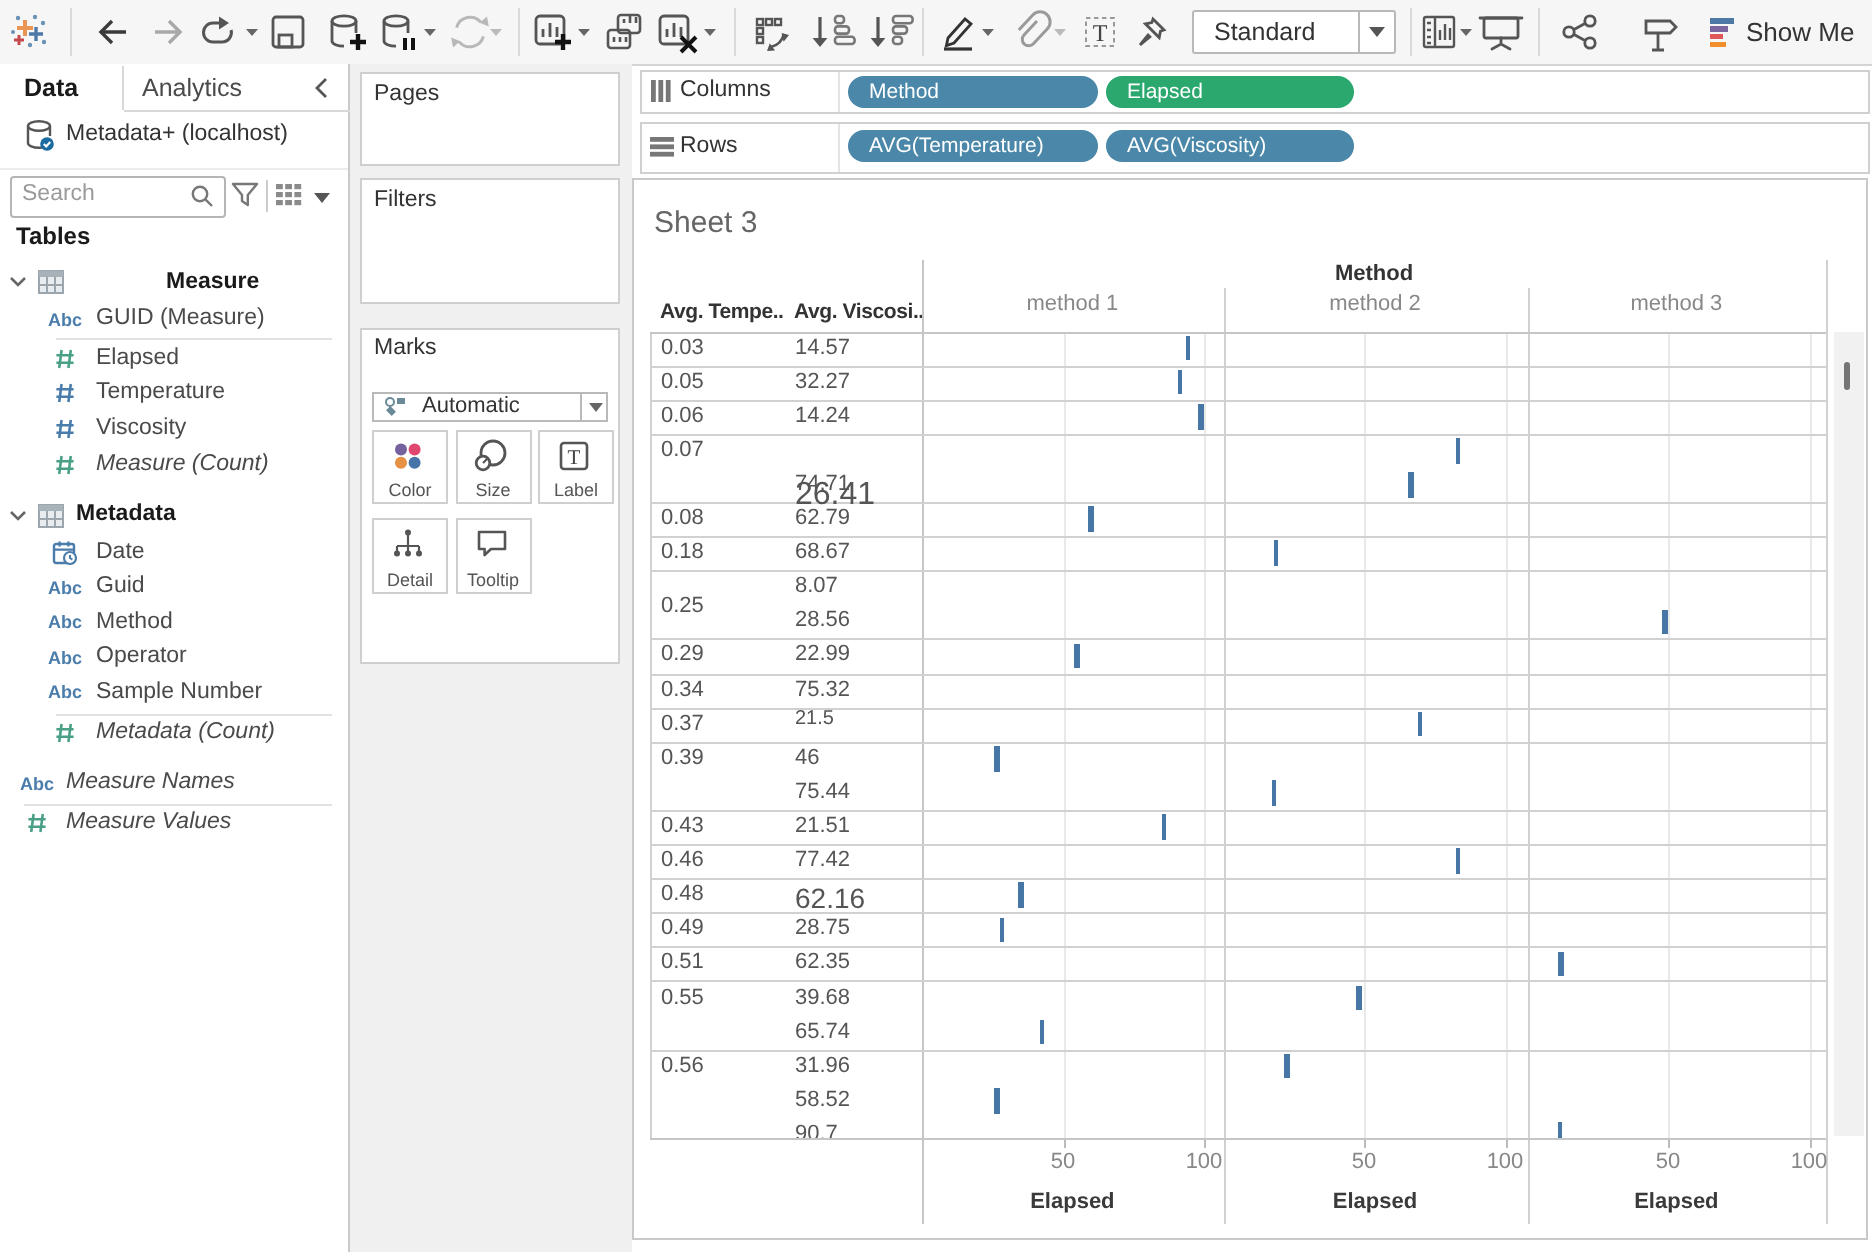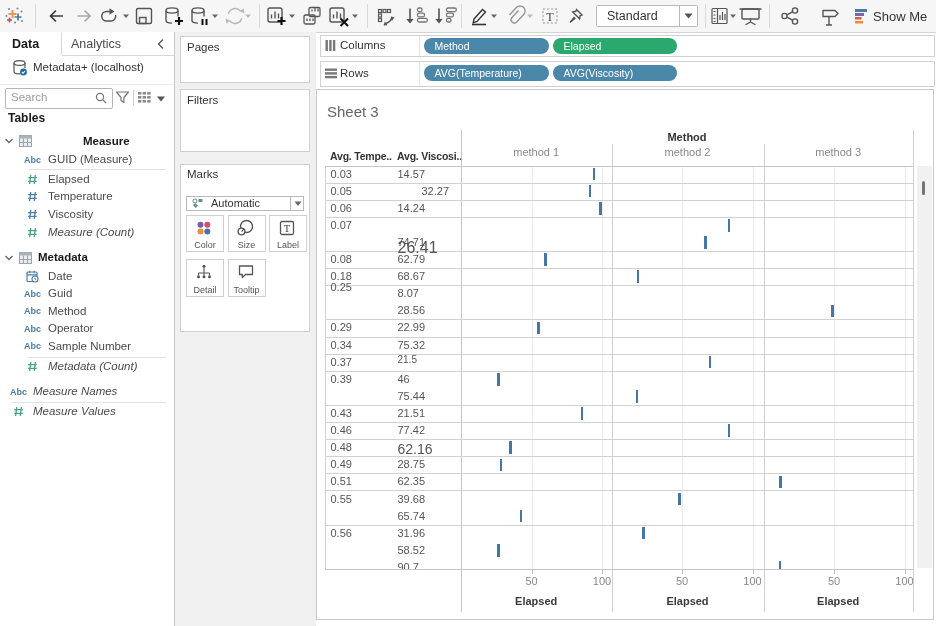--- a/index.html
+++ b/index.html
@@ -405,37 +405,37 @@
 <div class="ln" style="left:324.5px;top:439.1px;width:588.5px;height:1px;background:#d1d1d1;"></div>
 <div class="ln" style="left:324.5px;top:456.2px;width:588.5px;height:1px;background:#d1d1d1;"></div>
 <div class="ln" style="left:324.5px;top:473.3px;width:588.5px;height:1px;background:#d1d1d1;"></div>
 <div class="ln" style="left:324.5px;top:490.4px;width:588.5px;height:1px;background:#d1d1d1;"></div>
 <div class="ln" style="left:324.5px;top:524.6px;width:588.5px;height:1px;background:#d1d1d1;"></div>
 <div class="ab" style="left:316px;top:165px;width:549px;height:403.5px;overflow:hidden;">
 <div class="txt" style="left:14.5px;top:2.6px;font-size:11px;color:#555;">0.03</div>
 <div class="txt" style="left:81.5px;top:2.6px;font-size:11px;color:#555;">14.57</div>
 <div class="ab" style="left:276.5px;top:2.8px;width:2.5px;height:12.5px;background:#4576a6;"></div>
 <div class="txt" style="left:14.5px;top:19.7px;font-size:11px;color:#555;text-align:right;">0.05</div>
-<div class="txt" style="left:81.5px;top:19.7px;font-size:11px;color:#555;margin-left:24px;">32.27</div>
+<div class="txt" style="left:81.5px;top:19.7px;font-size:11px;color:#555;">32.27</div>
 <div class="ab" style="left:272.8px;top:19.9px;width:2.5px;height:12.5px;background:#4576a6;"></div>
 <div class="txt" style="left:14.5px;top:36.8px;font-size:11px;color:#555;">0.06</div>
 <div class="txt" style="left:81.5px;top:36.8px;font-size:11px;color:#555;">14.24</div>
 <div class="ab" style="left:283.4px;top:37.0px;width:2.5px;height:12.5px;background:#4576a6;"></div>
 <div class="txt" style="left:14.5px;top:53.9px;font-size:11px;color:#555;">0.07</div>
 <div class="txt" style="left:81.5px;top:53.9px;font-size:16px;color:#555;margin-top:20px;">26.41</div>
 <div class="ab" style="left:411.5px;top:54.1px;width:2.5px;height:12.5px;background:#4576a6;"></div>
 <div class="txt" style="left:81.5px;top:71.0px;font-size:11px;color:#555;">74.71</div>
 <div class="ab" style="left:388.2px;top:71.2px;width:2.5px;height:12.5px;background:#4576a6;"></div>
 <div class="txt" style="left:14.5px;top:88.1px;font-size:11px;color:#555;">0.08</div>
 <div class="txt" style="left:81.5px;top:88.1px;font-size:11px;color:#555;">62.79</div>
 <div class="ab" style="left:228.2px;top:88.3px;width:2.5px;height:12.5px;background:#4576a6;"></div>
 <div class="txt" style="left:14.5px;top:105.2px;font-size:11px;color:#555;">0.18</div>
 <div class="txt" style="left:81.5px;top:105.2px;font-size:11px;color:#555;">68.67</div>
 <div class="ab" style="left:320.5px;top:105.4px;width:2.5px;height:12.5px;background:#4576a6;"></div>
-<div class="txt" style="left:14.5px;top:116px;font-size:11px;color:#555;">0.25</div>
+<div class="txt" style="left:14.5px;top:132px;font-size:11px;color:#555;">0.25</div>
 <div class="txt" style="left:81.5px;top:122.3px;font-size:11px;color:#555;">8.07</div>
 <div class="ab" style="left:555.2px;top:122.5px;width:2.5px;height:12.5px;background:#4576a6;"></div>
 <div class="txt" style="left:81.5px;top:139.4px;font-size:11px;color:#555;">28.56</div>
 <div class="ab" style="left:515.2px;top:139.6px;width:2.5px;height:12.5px;background:#4576a6;"></div>
 <div class="txt" style="left:14.5px;top:156.4px;font-size:11px;color:#555;">0.29</div>
 <div class="txt" style="left:81.5px;top:156.4px;font-size:11px;color:#555;">22.99</div>
 <div class="ab" style="left:221.2px;top:156.7px;width:2.5px;height:12.5px;background:#4576a6;"></div>
 <div class="txt" style="left:14.5px;top:173.6px;font-size:11px;color:#555;">0.34</div>
 <div class="txt" style="left:81.5px;top:173.6px;font-size:11px;color:#555;">75.32</div>
 <div class="ab" style="left:570.8px;top:173.8px;width:2.5px;height:12.5px;background:#4576a6;"></div>

